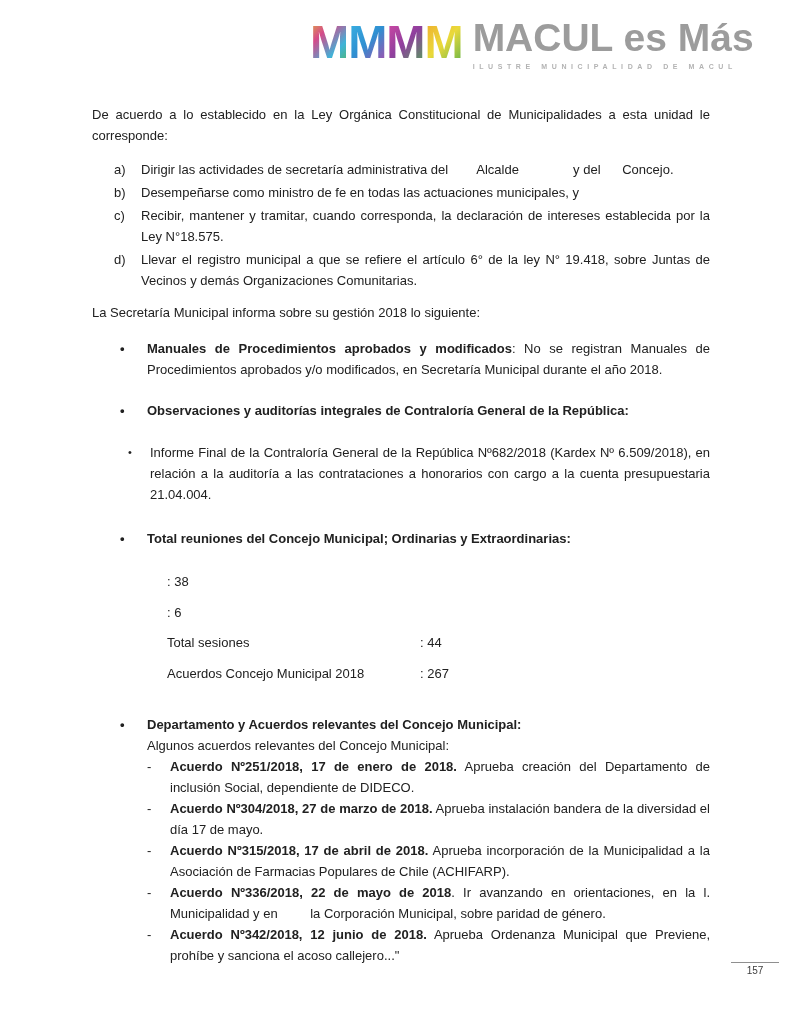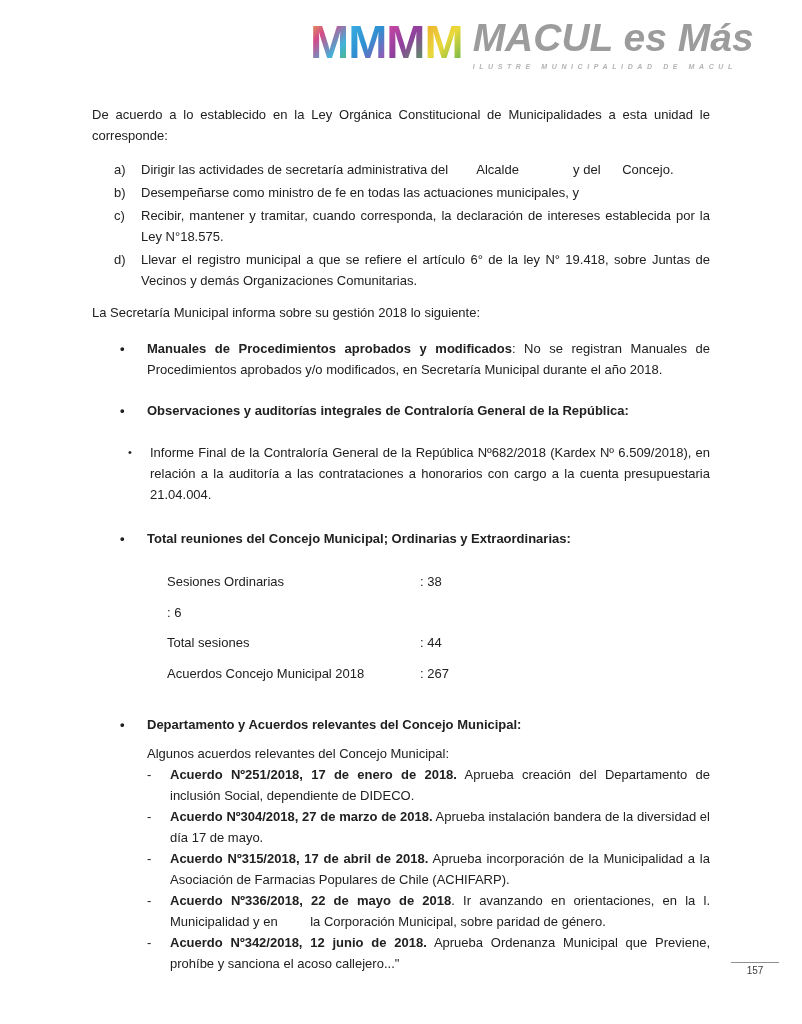--- a/index.html
+++ b/index.html
@@ -30,21 +30,21 @@
     letter-spacing: 0;
   }
   .logo-m {
     display: inline-block;
     margin-right: -1px;
     -webkit-background-clip: text;
     background-clip: text;
     color: transparent;
     background-color: #4ab8d8; 
   }
-  .logo-wordmark { margin-left: 10px; font-style: italic; }
+  .logo-wordmark { margin-left: 10px; }
   .logo-title {
     font-weight: bold;
     font-size: 39px;
     line-height: 48px;
     color: #9c9c9c;
     letter-spacing: 0px;
     white-space: nowrap;
   }
   .logo-subtitle {
     font-size: 7px;
@@ -86,21 +86,21 @@
   .b-aprobaciones { margin-top: 21px; }
 
   .sub-bullet-row { display: flex; padding-left: 36px; margin-top: 21px; }
   .sub-bullet-glyph { width: 22px; flex-shrink: 0; font-size: 11px; }
 
   .sessions { margin: 22px 0 0 75px; }
   .session-row { display: flex; height: 30.5px; align-items: flex-start; }
   .session-label { width: 253px; flex-shrink: 0; }
   .session-value { white-space: pre; text-align: center; }
 
-  .acuerdos-intro { padding-left: 55px; margin-top: 8px; }
+  .acuerdos-intro { padding-left: 55px; }
   .dash-row { display: flex; padding-left: 55px; }
   .dash-glyph { width: 23px; flex-shrink: 0; }
   .dash-body { flex: 1; text-align: justify; }
 
   
   .footer {
     position: absolute;
     top: 962px;
     right: 23px;
     width: 48px;
@@ -170,21 +170,20 @@
       <span class="bullet-body">Informe Final de la Contraloría General de la República Nº682/2018 (Kardex Nº 6.509/2018), en relación a la auditoría a las contrataciones a honorarios con cargo a la cuenta presupuestaria 21.04.004.</span>
     </div>
 
     <div class="bullet-row b-total">
       <span class="bullet-glyph bold">•</span>
       <span class="bullet-body bold">Total reuniones del Concejo Municipal; Ordinarias y Extraordinarias:</span>
     </div>
 
     <div class="sessions">
       <div class="session-row">
-        <span class="session-label">Sesiones Ordinarias</span>
         <span class="session-value">: 38</span>
       </div>
       <div class="session-row">
         <span class="session-value">: 6</span>
       </div>
       <div class="session-row">
         <span class="session-label">Total sesiones</span>
         <span class="session-value">: 44</span>
       </div>
       <div class="session-row">

